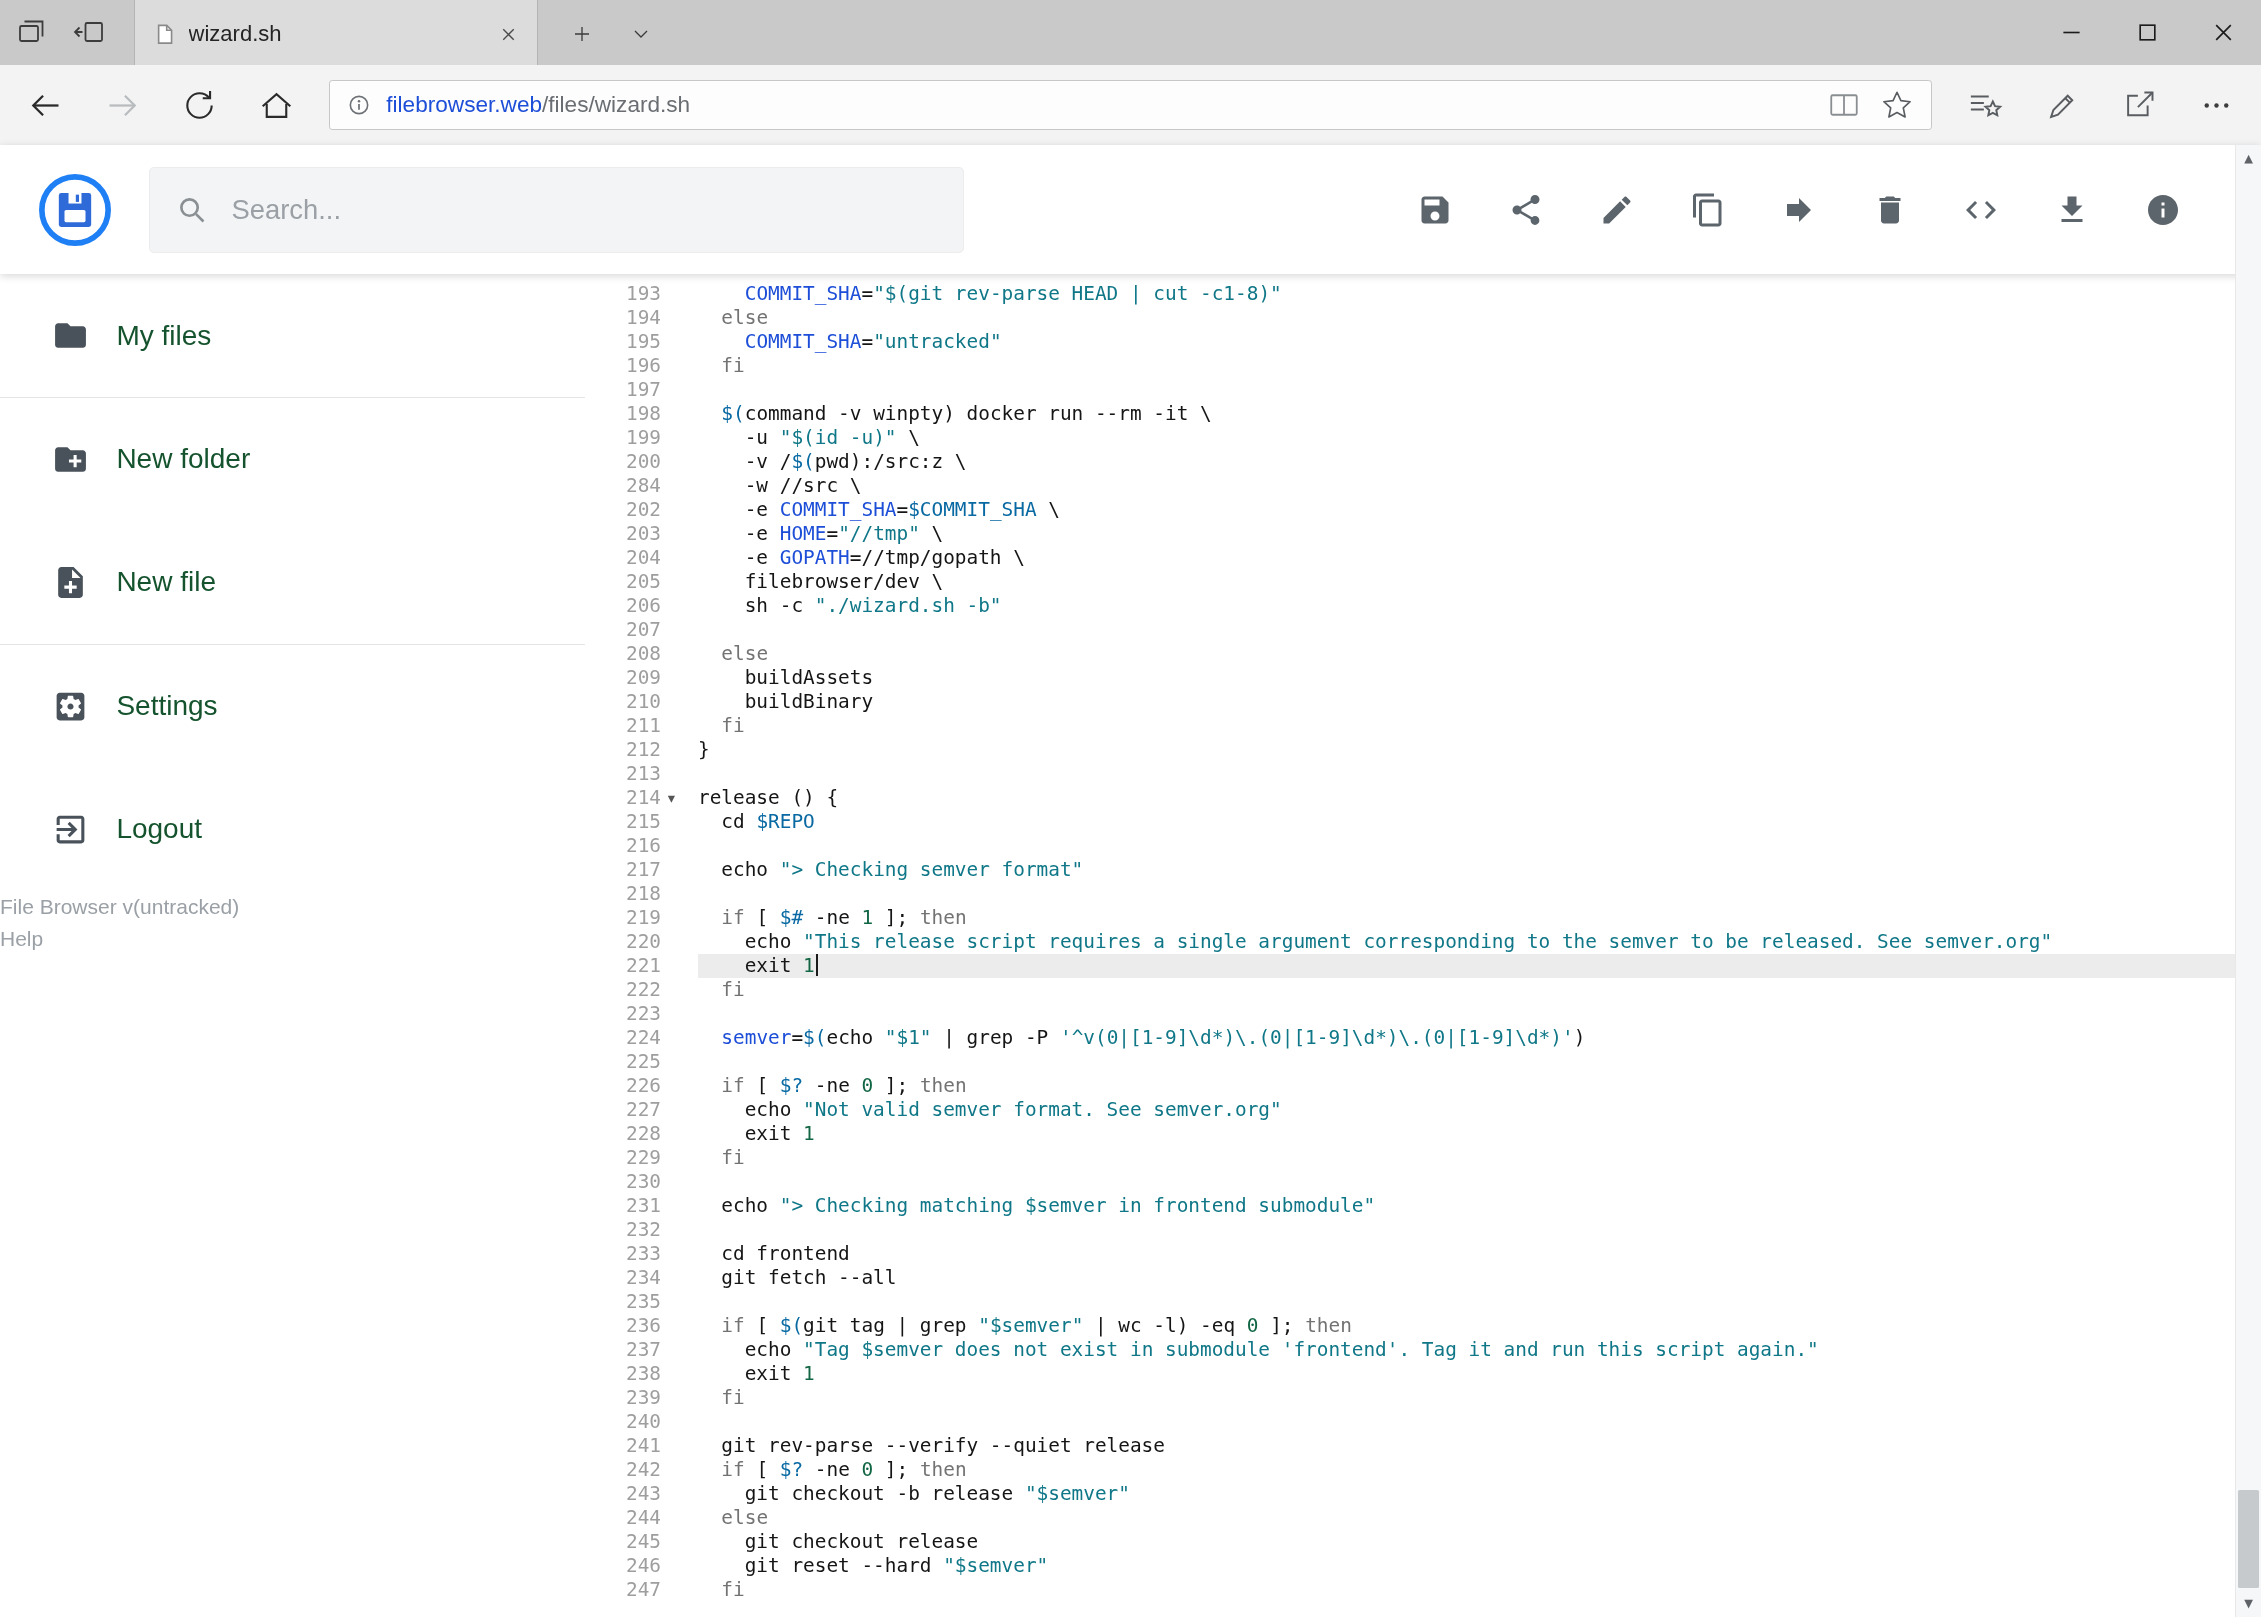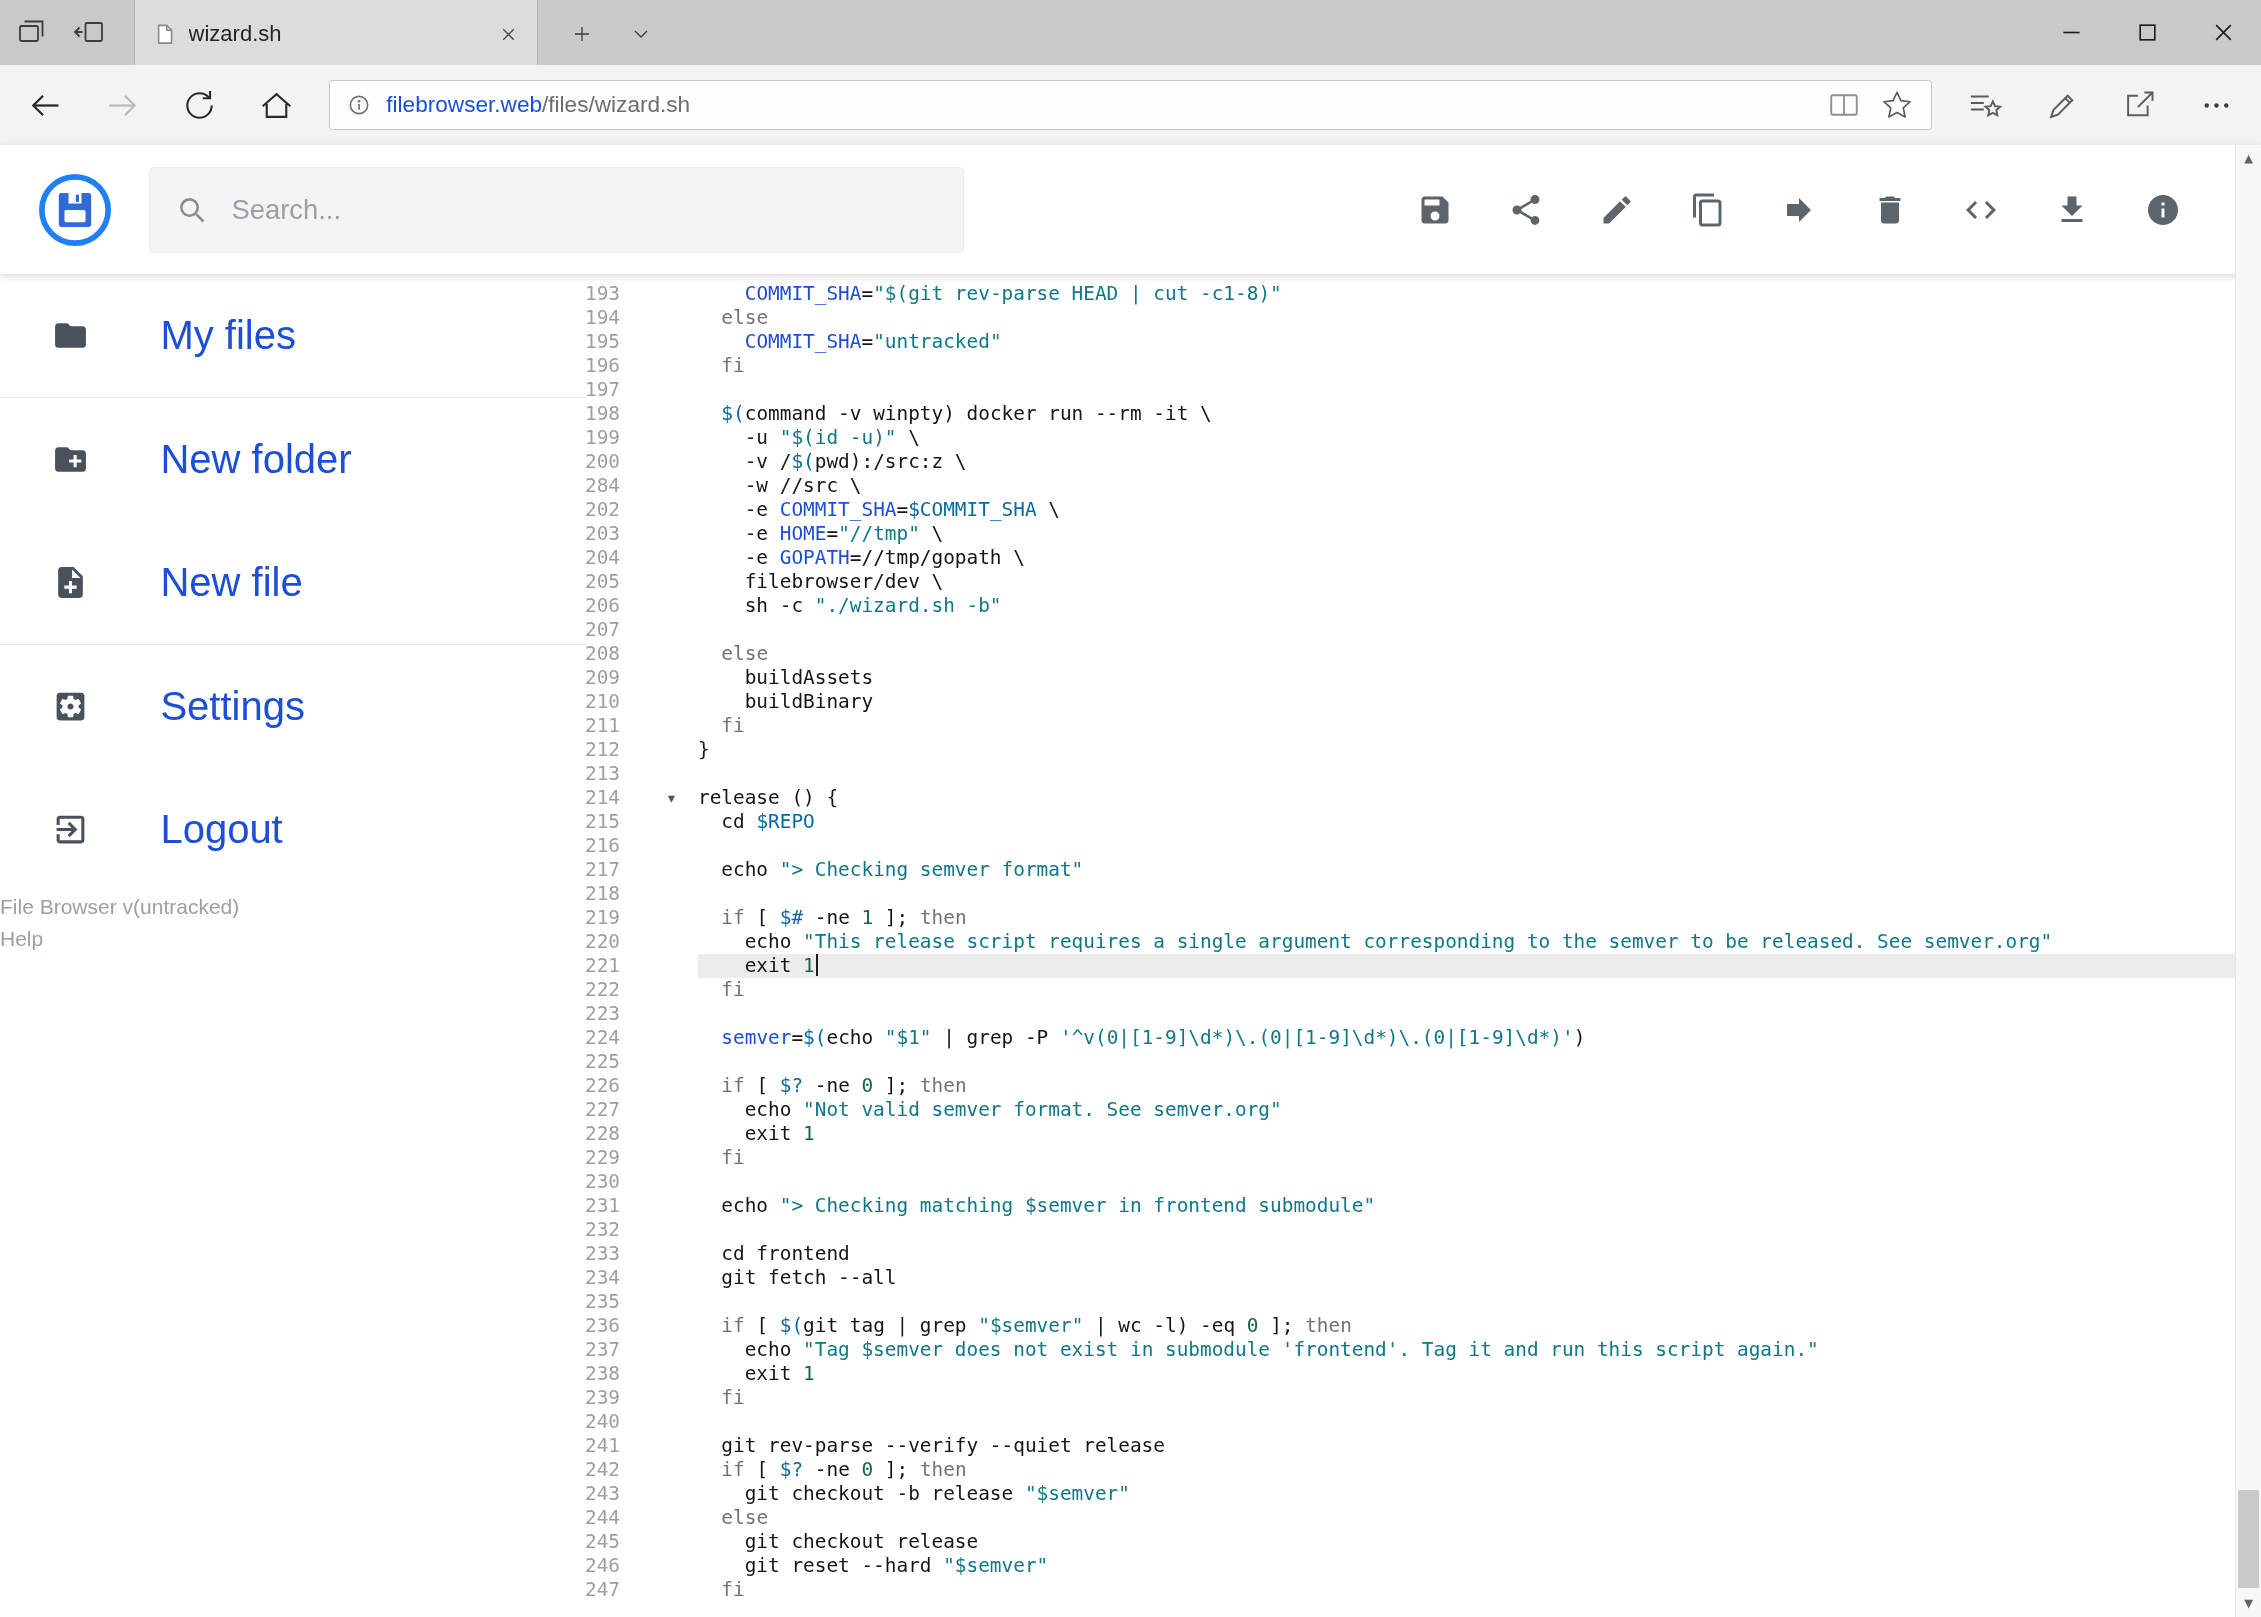--- a/index.html
+++ b/index.html
@@ -40,30 +40,30 @@
   .searchbox input{border:0;background:none;outline:none;font-size:27.4px;color:#555;width:100%;
     font-family:"Liberation Sans",sans-serif;}
   .searchbox input::placeholder{color:#9aa0a6;}
   .hdr-spacer{flex:1;}
   .toolbar{display:flex;gap:52px;margin-right:42px;}
   .tool-btn{width:39px;height:39px;display:flex;align-items:center;justify-content:center;}
 
   
   .sidebar{position:absolute;left:0;top:274px;width:585px;bottom:0;background:#fff;}
   .side-item{height:123px;display:flex;align-items:center;padding-left:52px;gap:27.4px;}
-  .side-label{font-size:40px;color:#1d4ed8;margin-left:44px;}
+  .side-label{font-size:28px;color:#14532d;}
   .side-divider{height:0.8px;background:#e4e4e4;}
   .side-footer{font-size:21px;color:#9aa0a6;line-height:32px;}
 
   
   .editor{position:absolute;left:585px;top:274px;right:25px;bottom:0;overflow:hidden;display:flex;
     padding-top:8px;box-sizing:border-box;font-family:"DejaVu Sans Mono",monospace;font-size:19.4px;line-height:24px;}
   .gutter{width:97px;flex:none;}
   .gutter-row{height:24px;display:flex;color:#9e9e9e;}
-  .lnum{flex:1;text-align:left;}
+  .lnum{flex:1;text-align:right;}
   .foldcol{width:21px;text-align:center;font-size:14.5px;color:#555;line-height:24px;
     font-family:"DejaVu Sans",sans-serif;}
   .code{flex:1;overflow:hidden;padding-left:16px;}
   .code-row{white-space:pre;height:24px;color:#151515;}
   .code-row.active{background:#ececec;}
   .tok-k{color:#737373;}
   .tok-s{color:#0f7787;}
   .tok-v{color:#0969a2;}
   .tok-d{color:#1d4ed8;}
   .tok-n{color:#116644;}

